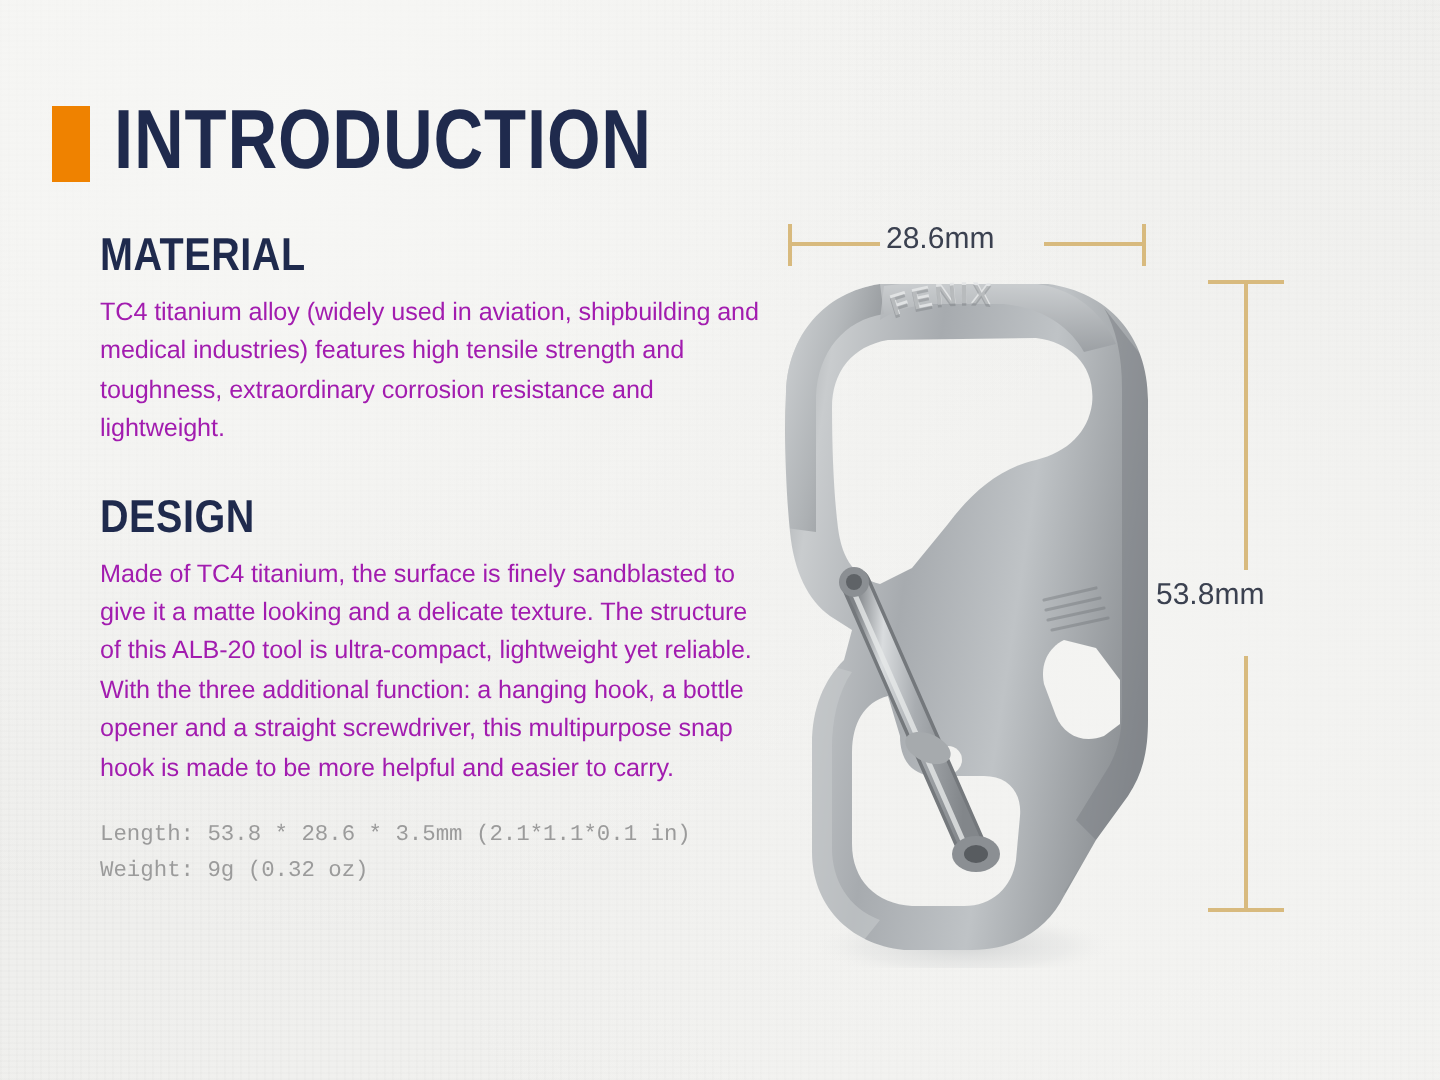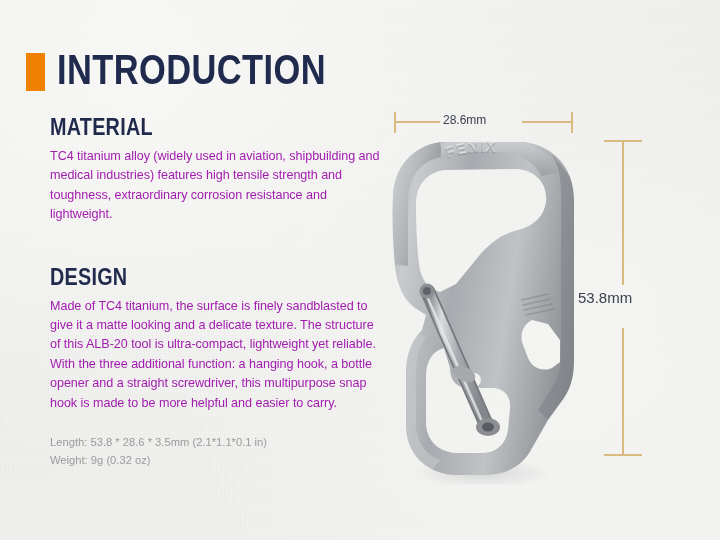--- a/index.html
+++ b/index.html
@@ -41,33 +41,33 @@
     font-size:23px;line-height:30px;font-weight:700;
     color:#1f2a4d;letter-spacing:0.3px;
     transform:scaleX(0.86);transform-origin:left center;
     white-space:nowrap;margin:0 0 5px 0;
   }
   .sec-body{
     font-size:12.6px;line-height:19.4px;
     color:#a21caf;margin:0;
     letter-spacing:-0.05px;
   }
-  #design-section{margin-top:37px;}
+  #design-section{margin-top:18px;}
 
   #specs{
-    position:absolute;left:50px;top:433px;width:330px;
-    font-size:11.2px;line-height:18px;color:#9b9b9b;
+    position:absolute;left:50px;top:409px;width:330px;
+    font-size:11.2px;line-height:18px;color:#9b9b9b;font-family:Liberation Mono, monospace;
   }
   #specs div{white-space:nowrap;}
 
   
   .dim-line{position:absolute;background:#d8ba7e;}
   #dim-top-label{
     position:absolute;left:443px;top:110px;
-    font-size:12px;line-height:20px;color:#3b4150;
+    font-size:15px;line-height:20px;color:#3b4150;
     white-space:nowrap;
   }
   #dim-right-label{
     position:absolute;left:578px;top:288px;
     font-size:15px;line-height:20px;color:#3b4150;
     white-space:nowrap;
   }
 
   
   #product{position:absolute;left:382px;top:134px;width:210px;height:350px;}

